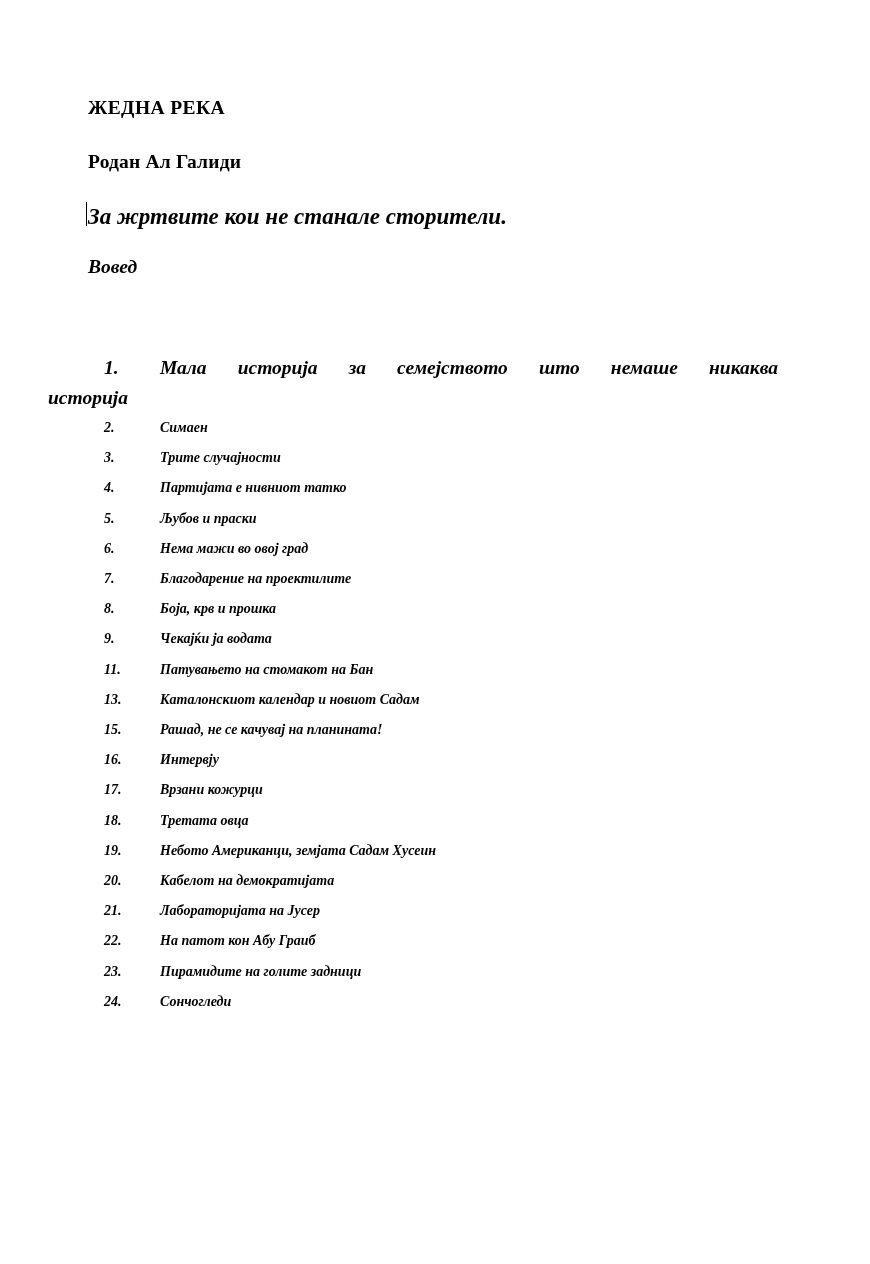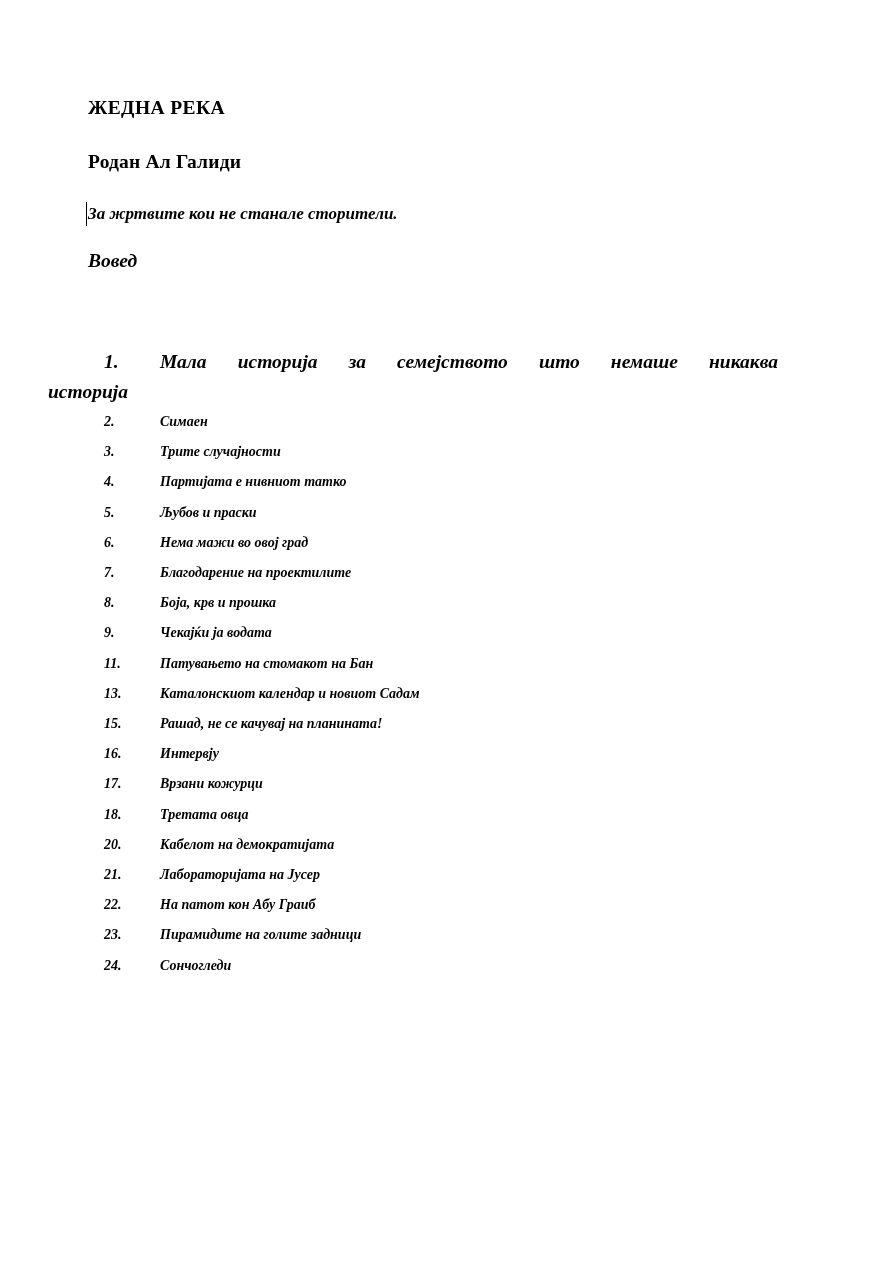--- a/index.html
+++ b/index.html
@@ -36,21 +36,21 @@
 
   .author {
     font-weight: bold;
     font-size: 19.5px;
     letter-spacing: 0.2px;
     line-height: 1.0;
   }
   .dedication {
     font-weight: bold;
     font-style: italic;
-    font-size: 17px;
+    font-size: 23px;
     line-height: 1.0;
     position: relative;
   }
   .caret {
     position: absolute;
     left: -2px;
     top: -3px;
     width: 1px;
     height: 24px;
     background: #000;
@@ -165,20 +165,23 @@
       <li class="toc-item">
         <span class="num">16.</span><span>Интервју</span>
       </li>
       <li class="toc-item">
         <span class="num">17.</span><span>Врзани кожурци</span>
       </li>
       <li class="toc-item">
         <span class="num">18.</span><span>Третата овца</span>
       </li>
       <li class="toc-item">
+        <span class="num">19.</span><span>Небото Американци, земјата Садам Хусеин</span>
+      </li>
+      <li class="toc-item">
         <span class="num">20.</span><span>Кабелот на демократијата</span>
       </li>
       <li class="toc-item">
         <span class="num">21.</span><span>Лабораторијата на Јусер</span>
       </li>
       <li class="toc-item">
         <span class="num">22.</span><span>На патот кон Абу Граиб</span>
       </li>
       <li class="toc-item">
         <span class="num">23.</span><span>Пирамидите на голите задници</span>

